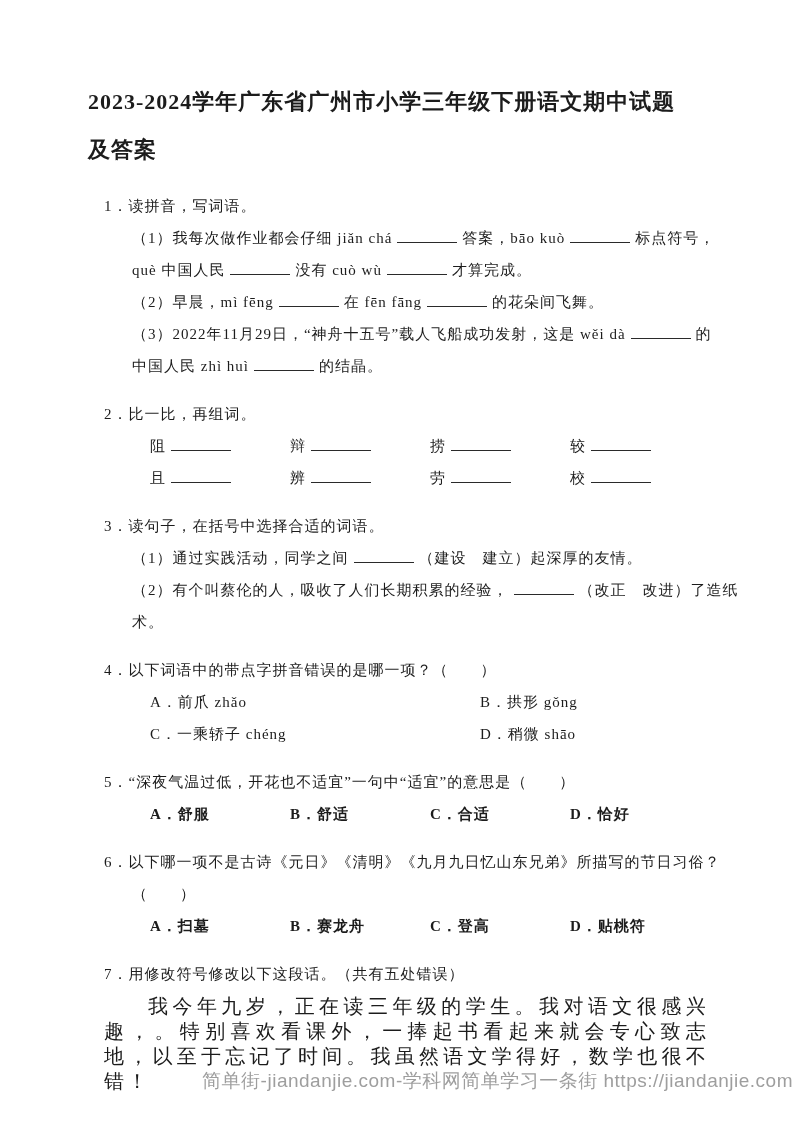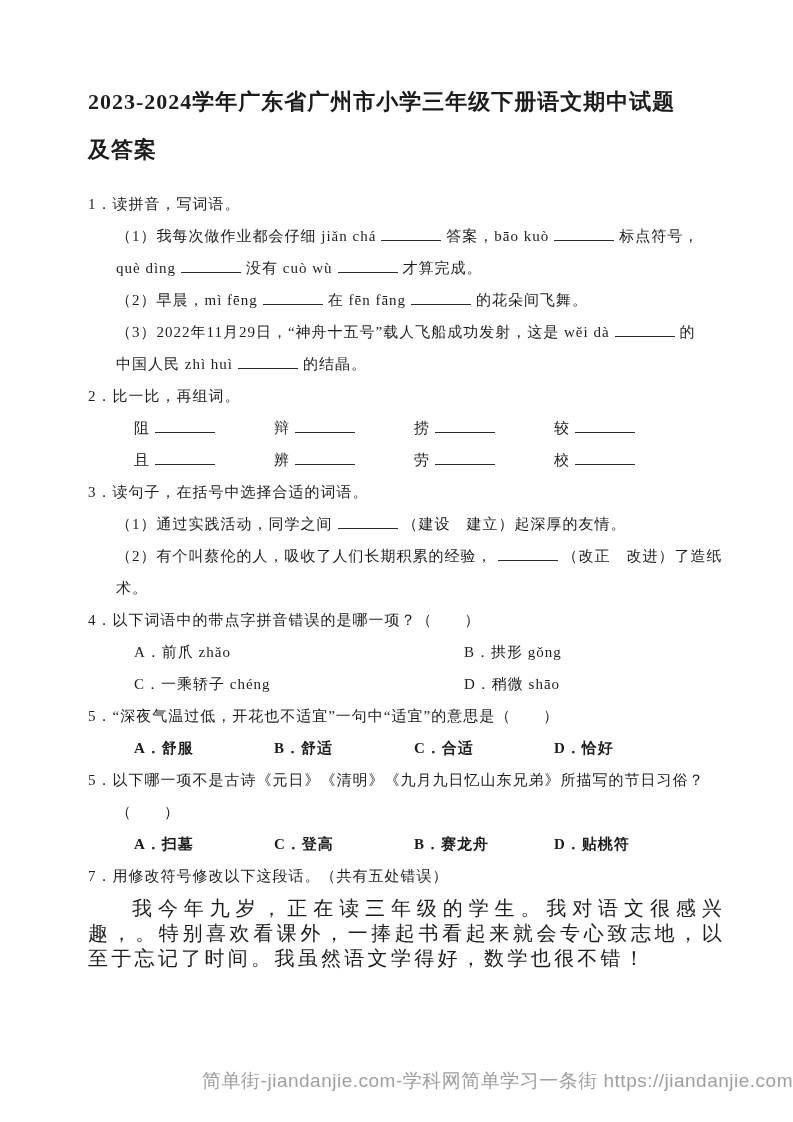--- a/index.html
+++ b/index.html
@@ -11,21 +11,21 @@
     background: #ffffff;
     box-sizing: border-box;
     padding: 78px 68px 0 88px;
     overflow: hidden;
     font-family: "Liberation Serif", "DejaVu Serif", serif;
     color: #1c1c1c;
     border-radius: 18px;
   }
   .title { margin: 0 0 14px 0; font-size: 22px; font-weight: bold; letter-spacing: 1px; }
   .title-line { display: block; line-height: 48px; }
-  section { margin: 0; }
+  section { margin: 16px; }
   .line {
     font-size: 15px;
     line-height: 32px;
     letter-spacing: 1px;
     white-space: nowrap;
   }
   .indent1 { padding-left: 28px; }
   .blank {
     display: inline-block;
     width: 60px;
@@ -77,21 +77,21 @@
     <span class="title-line">2023-2024学年广东省广州市小学三年级下册语文期中试题</span>
     <span class="title-line">及答案</span>
   </h1>
 
   <section>
     <div class="line">1．读拼音，写词语。</div>
     <div class="line indent1">
       <span>（1）我每次做作业都会仔细 jiǎn chá</span><span class="blank"></span><span>答案，bāo kuò</span><span class="blank"></span><span>标点符号，</span>
     </div>
     <div class="line indent1">
-      <span>què dìng</span><span class="blank"></span><span>没有 cuò wù</span><span class="blank"></span><span>才算完成。</span>
+      <span>què 中国人民</span><span class="blank"></span><span>没有 cuò wù</span><span class="blank"></span><span>才算完成。</span>
     </div>
     <div class="line indent1">
       <span>（2）早晨，mì fēng</span><span class="blank"></span><span>在 fēn fāng</span><span class="blank"></span><span>的花朵间飞舞。</span>
     </div>
     <div class="line indent1">
       <span>（3）2022年11月29日，“神舟十五号”载人飞船成功发射，这是 wěi dà</span><span class="blank"></span><span>的</span>
     </div>
     <div class="line indent1">
       <span>中国人民 zhì huì</span><span class="blank"></span><span>的结晶。</span>
     </div>
@@ -142,26 +142,26 @@
     <div class="line">5．“深夜气温过低，开花也不适宜”一句中“适宜”的意思是（　　）</div>
     <div class="line opt-grid4">
       <span class="option">A．舒服</span>
       <span class="option">B．舒适</span>
       <span class="option">C．合适</span>
       <span class="option">D．恰好</span>
     </div>
   </section>
 
   <section>
-    <div class="line">5．以下哪一项不是古诗《元日》《清明》《九月九日忆山东兄弟》所描写的节日习俗？</div>
+    <div class="line">6．以下哪一项不是古诗《元日》《清明》《九月九日忆山东兄弟》所描写的节日习俗？</div>
     <div class="line indent1">（　　）</div>
     <div class="line opt-grid4">
       <span class="option">A．扫墓</span>
+      <span class="option">B．赛龙舟</span>
       <span class="option">C．登高</span>
-      <span class="option">B．赛龙舟</span>
       <span class="option">D．贴桃符</span>
     </div>
   </section>
 
   <section>
     <div class="line">7．用修改符号修改以下这段话。（共有五处错误）</div>
     <div class="para">我今年九岁，正在读三年级的学生。我对语文很感兴趣，。特别喜欢看课外，一捧起书看起来就会专心致志地，以至于忘记了时间。我虽然语文学得好，数学也很不错！</div>
   </section>
 
   <div class="footer">简单街-jiandanjie.com-学科网简单学习一条街 https://jiandanjie.com</div>

